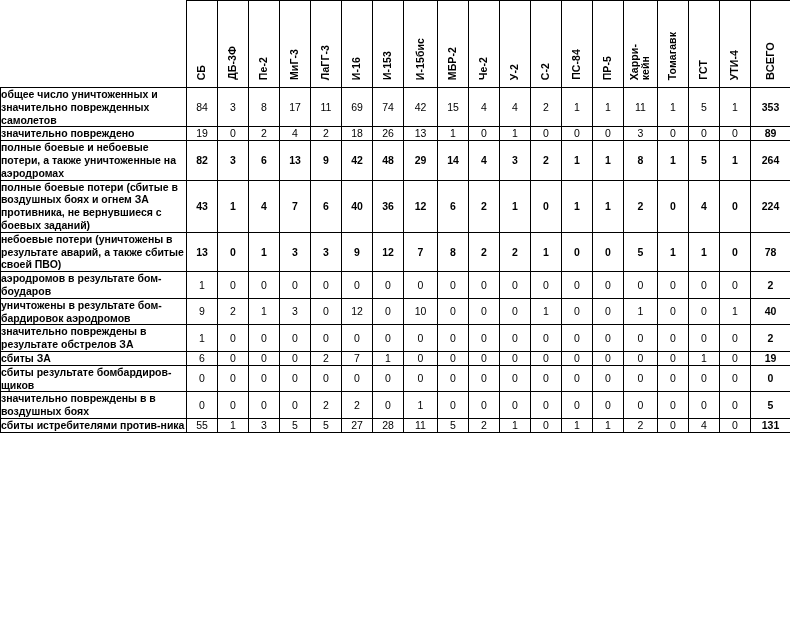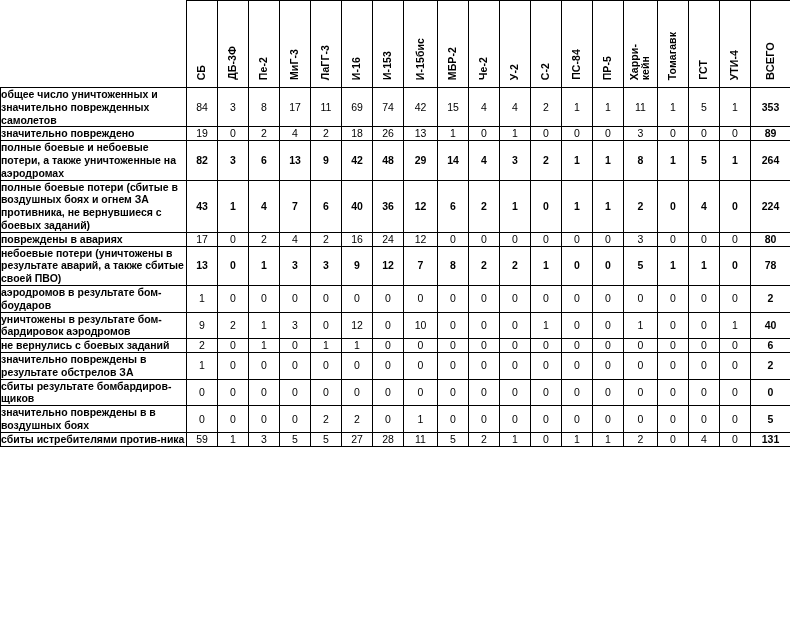--- a/index.html
+++ b/index.html
@@ -221,42 +221,20 @@
           <td class="num">1</td>
           <td class="num">0</td>
           <td class="num">1</td>
           <td class="num">1</td>
           <td class="num">2</td>
           <td class="num">0</td>
           <td class="num">4</td>
           <td class="num">0</td>
           <td class="num total">224</td>
         </tr>
-        <tr>
-          <td class="rowlabel">повреждены в авариях</td>
-          <td class="num">17</td>
-          <td class="num">0</td>
-          <td class="num">2</td>
-          <td class="num">4</td>
-          <td class="num">2</td>
-          <td class="num">16</td>
-          <td class="num">24</td>
-          <td class="num">12</td>
-          <td class="num">0</td>
-          <td class="num">0</td>
-          <td class="num">0</td>
-          <td class="num">0</td>
-          <td class="num">0</td>
-          <td class="num">0</td>
-          <td class="num">3</td>
-          <td class="num">0</td>
-          <td class="num">0</td>
-          <td class="num">0</td>
-          <td class="num total">80</td>
-        </tr>
         <tr class="bold">
           <td class="rowlabel">небоевые потери (уничтожены в результате аварий, а также сбитые своей ПВО)</td>
           <td class="num">13</td>
           <td class="num">0</td>
           <td class="num">1</td>
           <td class="num">3</td>
           <td class="num">3</td>
           <td class="num">9</td>
           <td class="num">12</td>
           <td class="num">7</td>
@@ -310,42 +288,20 @@
           <td class="num">1</td>
           <td class="num">0</td>
           <td class="num">0</td>
           <td class="num">1</td>
           <td class="num">0</td>
           <td class="num">0</td>
           <td class="num">1</td>
           <td class="num total">40</td>
         </tr>
         <tr>
-          <td class="rowlabel">не вернулись с боевых заданий</td>
-          <td class="num">2</td>
-          <td class="num">0</td>
-          <td class="num">1</td>
-          <td class="num">0</td>
-          <td class="num">1</td>
-          <td class="num">1</td>
-          <td class="num">0</td>
-          <td class="num">0</td>
-          <td class="num">0</td>
-          <td class="num">0</td>
-          <td class="num">0</td>
-          <td class="num">0</td>
-          <td class="num">0</td>
-          <td class="num">0</td>
-          <td class="num">0</td>
-          <td class="num">0</td>
-          <td class="num">0</td>
-          <td class="num">0</td>
-          <td class="num total">6</td>
-        </tr>
-        <tr>
           <td class="rowlabel">значительно повреждены в результате обстрелов ЗА</td>
           <td class="num">1</td>
           <td class="num">0</td>
           <td class="num">0</td>
           <td class="num">0</td>
           <td class="num">0</td>
           <td class="num">0</td>
           <td class="num">0</td>
           <td class="num">0</td>
           <td class="num">0</td>
@@ -354,20 +310,42 @@
           <td class="num">0</td>
           <td class="num">0</td>
           <td class="num">0</td>
           <td class="num">0</td>
           <td class="num">0</td>
           <td class="num">0</td>
           <td class="num">0</td>
           <td class="num total">2</td>
         </tr>
         <tr>
+          <td class="rowlabel">сбиты ЗА</td>
+          <td class="num">6</td>
+          <td class="num">0</td>
+          <td class="num">0</td>
+          <td class="num">0</td>
+          <td class="num">2</td>
+          <td class="num">7</td>
+          <td class="num">1</td>
+          <td class="num">0</td>
+          <td class="num">0</td>
+          <td class="num">0</td>
+          <td class="num">0</td>
+          <td class="num">0</td>
+          <td class="num">0</td>
+          <td class="num">0</td>
+          <td class="num">0</td>
+          <td class="num">0</td>
+          <td class="num">1</td>
+          <td class="num">0</td>
+          <td class="num total">19</td>
+        </tr>
+        <tr>
           <td class="rowlabel">сбиты результате бомбардиров-щиков</td>
           <td class="num">0</td>
           <td class="num">0</td>
           <td class="num">0</td>
           <td class="num">0</td>
           <td class="num">0</td>
           <td class="num">0</td>
           <td class="num">0</td>
           <td class="num">0</td>
           <td class="num">0</td>
@@ -399,21 +377,21 @@
           <td class="num">0</td>
           <td class="num">0</td>
           <td class="num">0</td>
           <td class="num">0</td>
           <td class="num">0</td>
           <td class="num">0</td>
           <td class="num total">5</td>
         </tr>
         <tr>
           <td class="rowlabel">сбиты истребителями против-ника</td>
-          <td class="num">59</td>
+          <td class="num">55</td>
           <td class="num">1</td>
           <td class="num">3</td>
           <td class="num">5</td>
           <td class="num">5</td>
           <td class="num">27</td>
           <td class="num">28</td>
           <td class="num">11</td>
           <td class="num">5</td>
           <td class="num">2</td>
           <td class="num">1</td>

